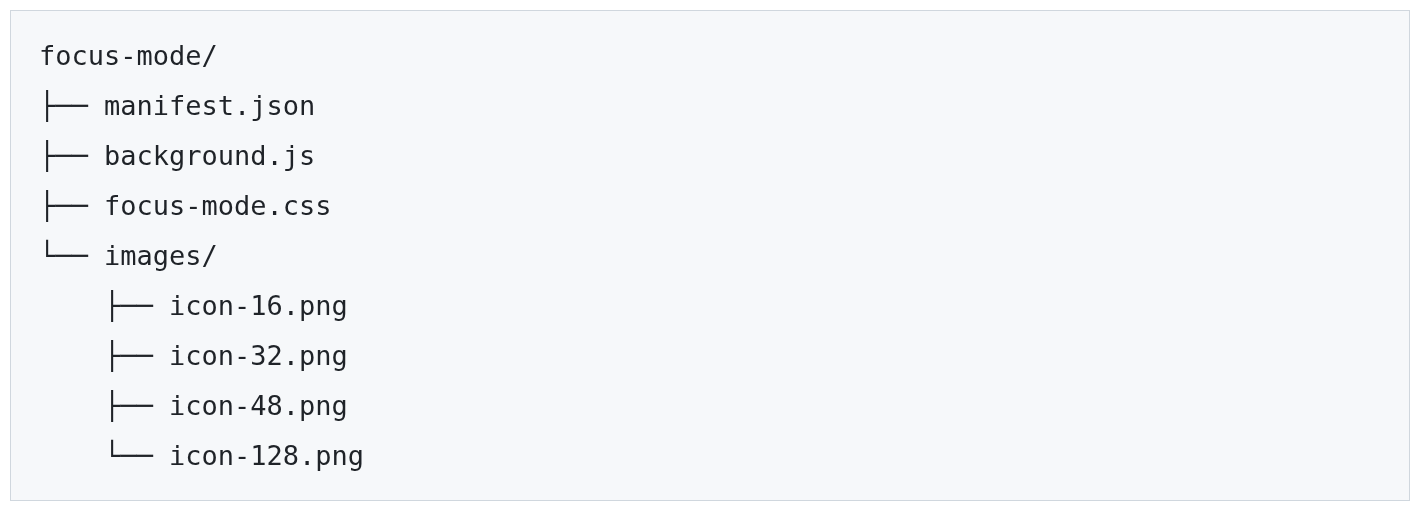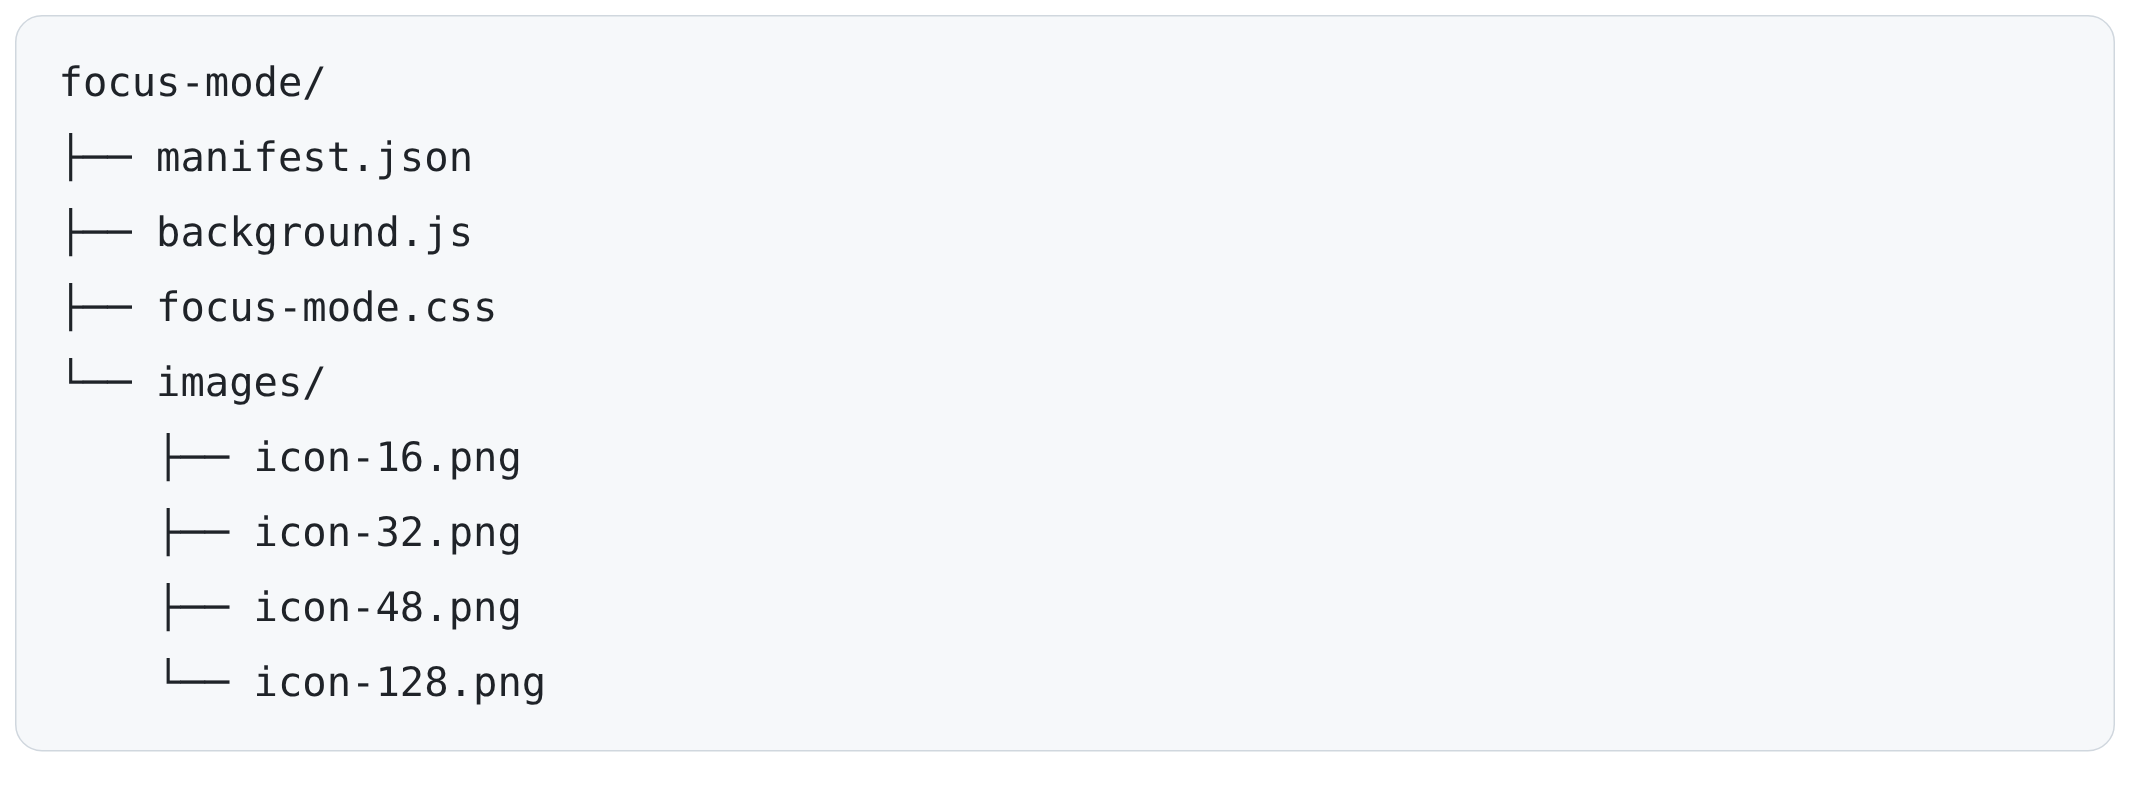--- a/index.html
+++ b/index.html
@@ -8,21 +8,21 @@
       box-sizing: border-box;
     }
     body {
       background: #ffffff;
       padding: 10px;
       font-family: ui-monospace, SFMono-Regular, "SF Mono", Menlo, Consolas, "Liberation Mono", monospace;
     }
     .code-block {
       background: #f6f8fa;
       border: 1px solid #d0d7de;
-      border-radius: 18px;
+      border-radius: 0;
       padding: 20px 28px;
       font-size: 27px;
       line-height: 1.85;
       color: #1f2328;
       white-space: pre;
       overflow-x: auto;
     }
     .tree-line {
       display: block;
     }

